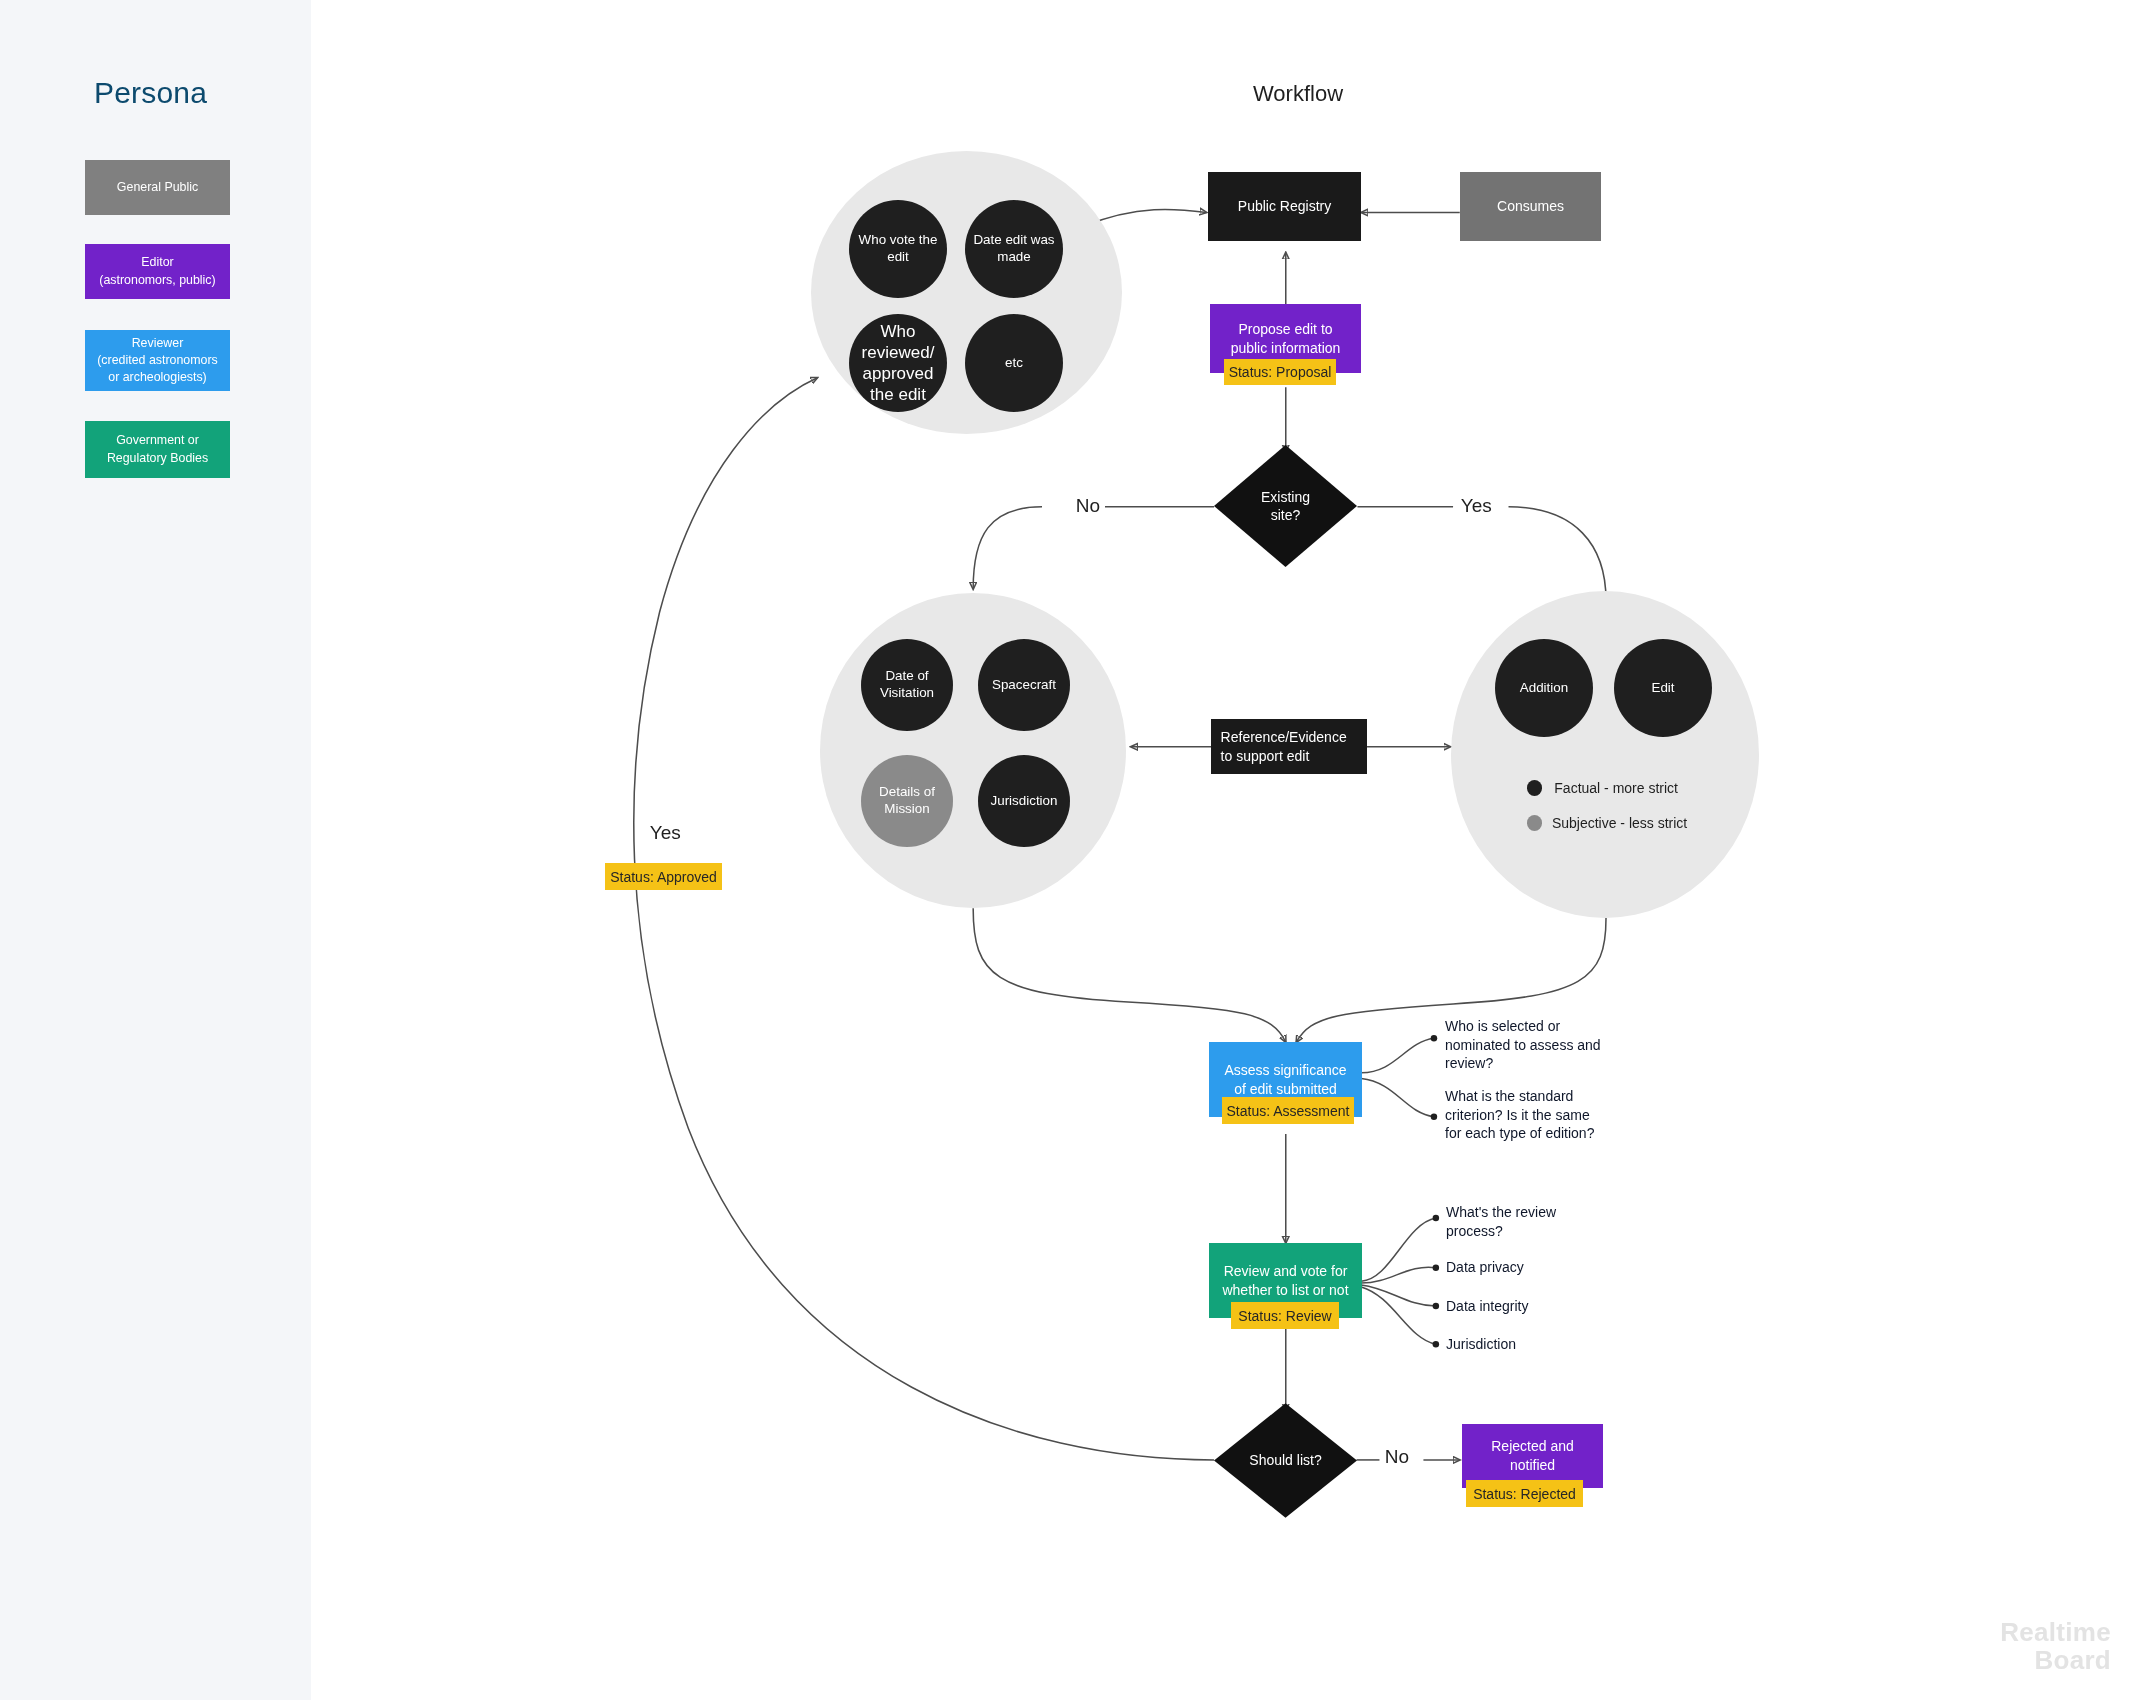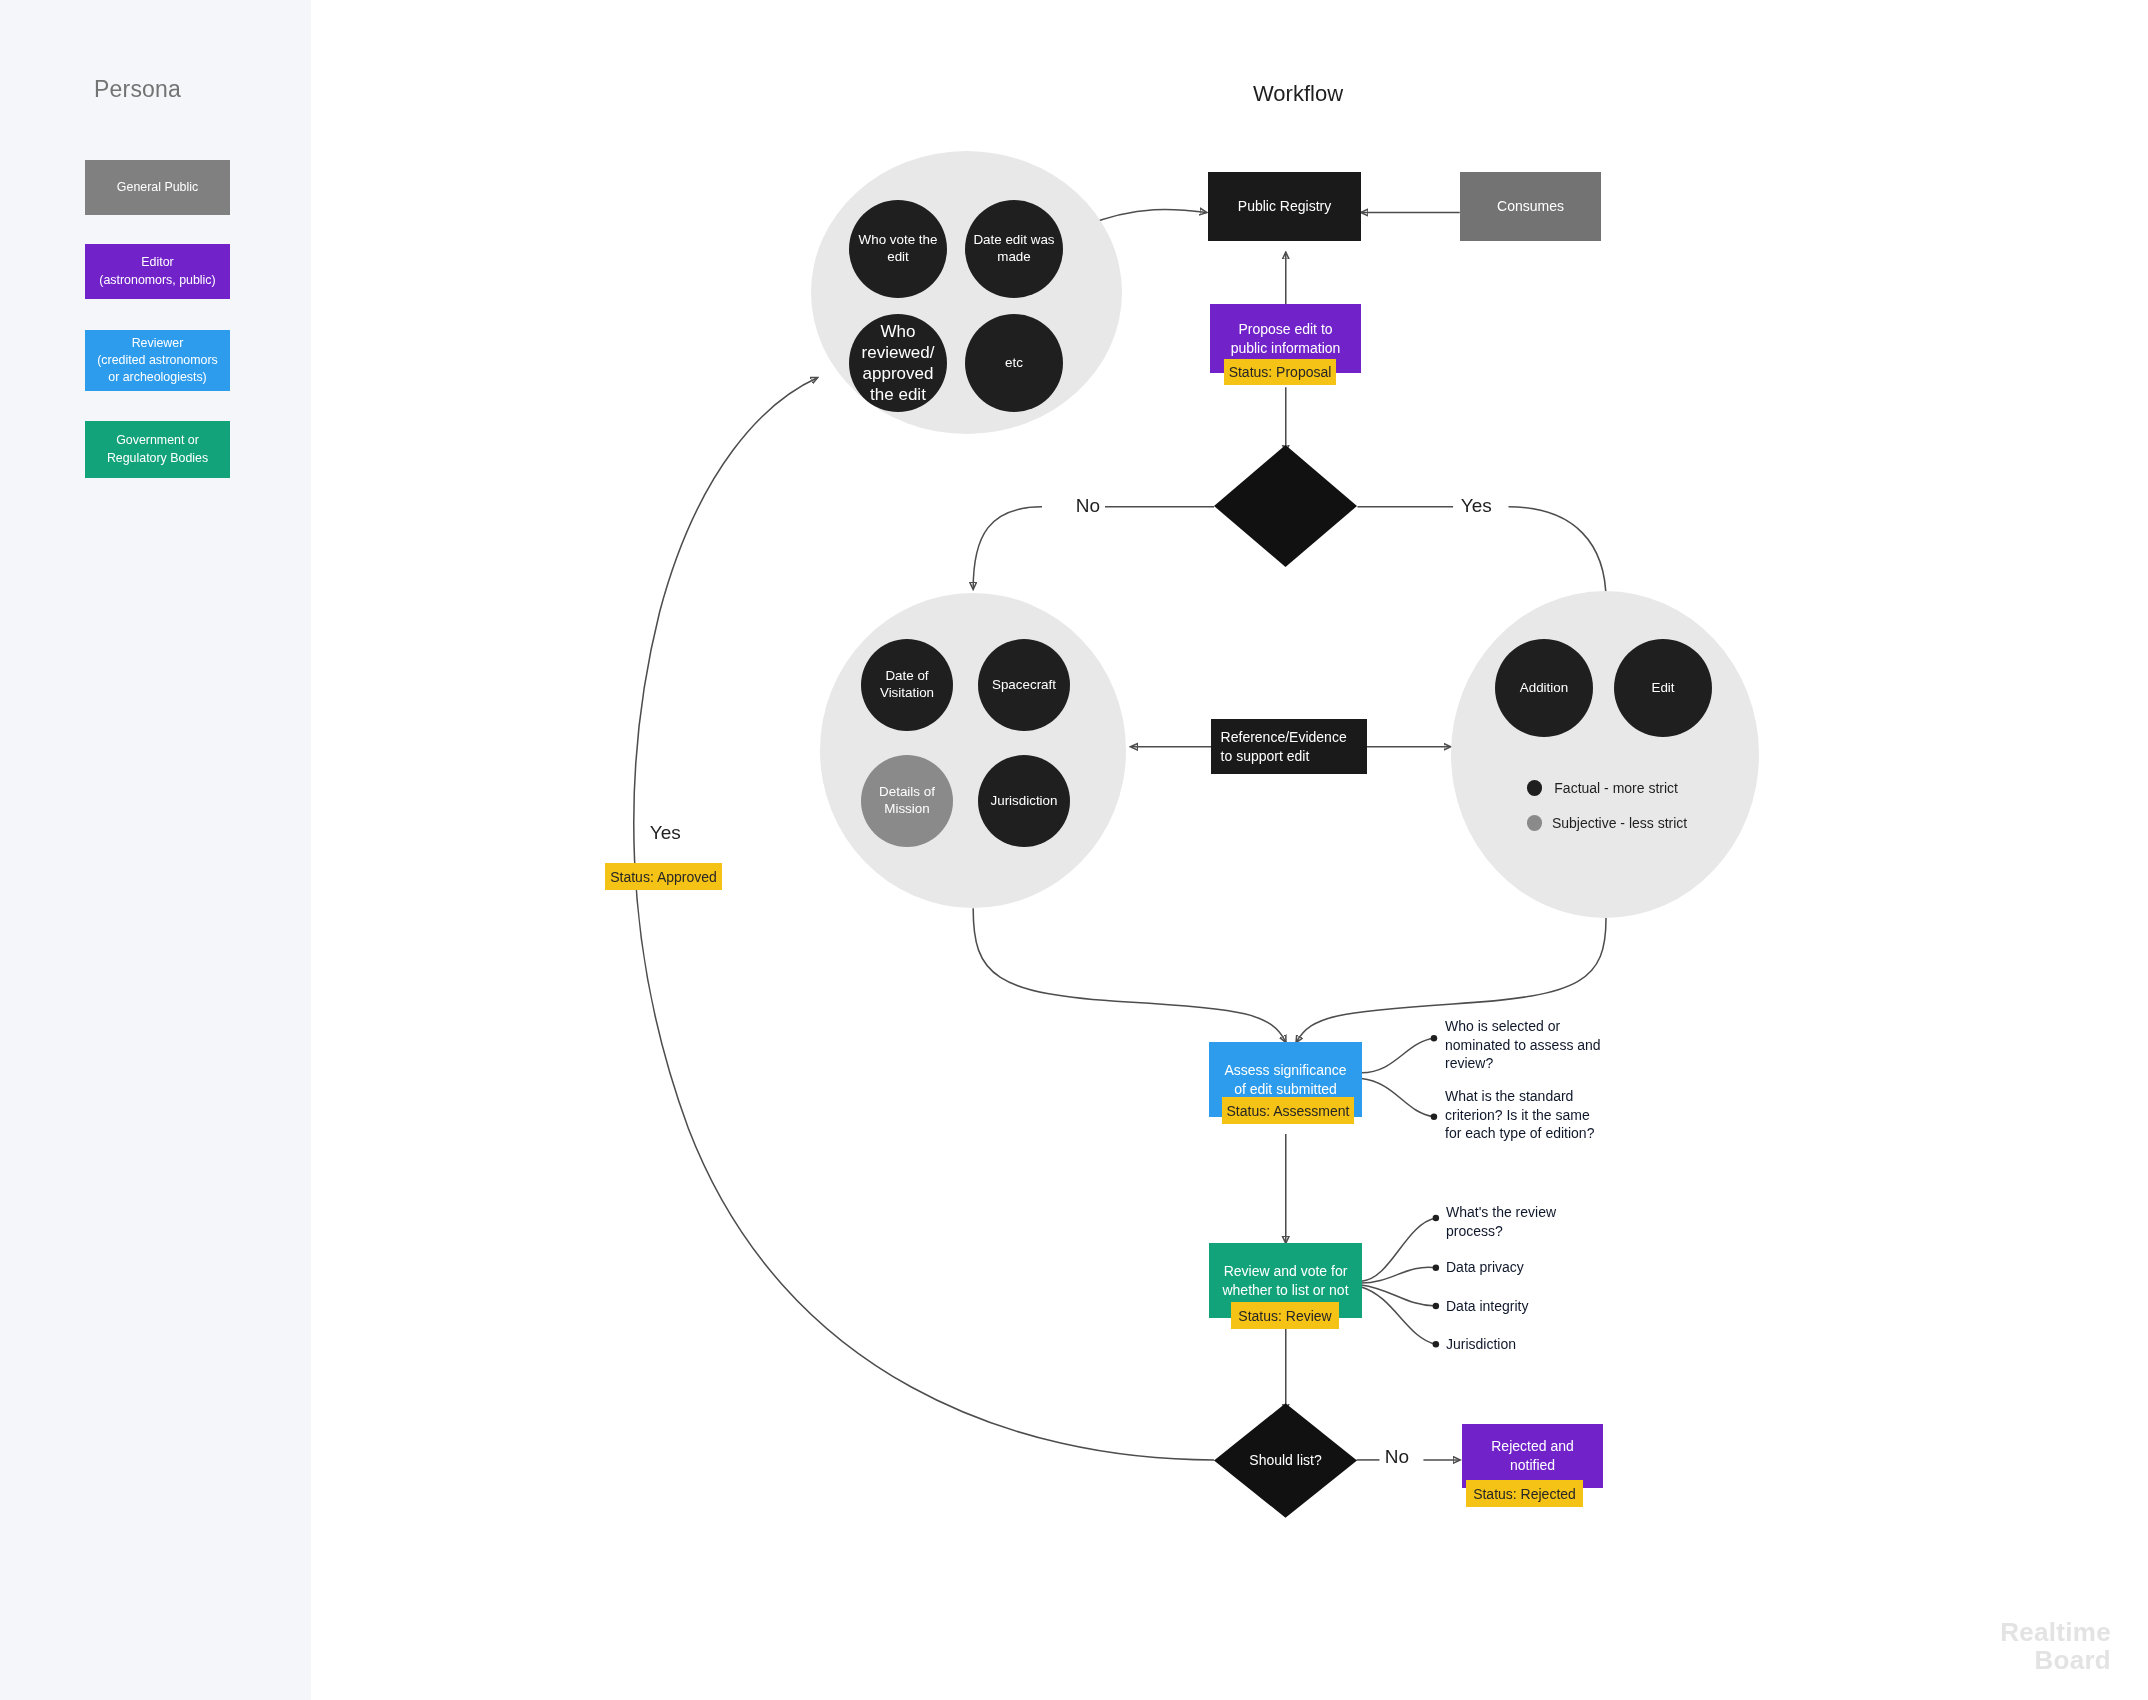--- a/index.html
+++ b/index.html
@@ -12,21 +12,21 @@
   }
   #canvas{position:absolute;left:0;top:0;width:2149px;height:1701px;}
 
   
   .sidebar{
     position:absolute;left:0;top:0;width:311px;height:1701px;
     background:#f4f6f9;
   }
   .sidebar-title{
     position:absolute;left:94px;top:76px;
-    font-size:23px;color:#737373;letter-spacing:0.2px;
+    font-size:30px;color:#0c4a6e;letter-spacing:0.2px;
   }
   .persona-chip{
     position:absolute;left:85px;width:145px;
     display:flex;align-items:center;justify-content:center;
     text-align:center;color:#ffffff;font-size:12.4px;line-height:1.38;
     padding:0 7.6px;box-sizing:border-box;
   }
   .pc0{top:160px;height:55px;background:#808080;}
   .pc1{top:244px;height:55px;background:#7222c9;}
   .pc2{top:330px;height:61px;background:#2d9ced;}
@@ -178,20 +178,22 @@
 
   <div class="node rect black" style="left:1208px;top:172px;width:153px;height:69px;">Public Registry</div>
   <div class="node rect gray" style="left:1460px;top:172px;width:141px;height:69px;">Consumes</div>
 
   <div class="node rect purple" style="left:1210px;top:304px;width:151px;height:69px;">Propose edit to public information</div>
   <div class="status" style="left:1224px;top:359px;width:112px;height:26px;">Status: Proposal</div>
 
   <svg class="node" style="left:1214px;top:445px;width:143px;height:122px;" viewBox="0 0 150 128">
     <polygon points="75,0 150,64 75,128 0,64" fill="#111111"></polygon>
   </svg>
+  <div class="diamond-label" style="left: 1214px; top: 445px; width: 143px; height: 122px; white-space: pre-line;">Existing
+site?</div>
 
   <div class="edge-label" style="left:1071px;top:495px;">No</div>
   <div class="edge-label" style="left:1456px;top:495px;">Yes</div>
 
   <div class="bubble" style="left:820px;top:593px;width:306px;height:315px;"></div>
   <div class="dot dark" style="left:861px;top:639px;width:92px;height:92px;">Date of Visitation</div>
   <div class="dot dark" style="left:978px;top:639px;width:92px;height:92px;">Spacecraft</div>
   <div class="dot mid" style="left:861px;top:755px;width:92px;height:92px;">Details of Mission</div>
   <div class="dot dark" style="left:978px;top:755px;width:92px;height:92px;">Jurisdiction</div>
 

